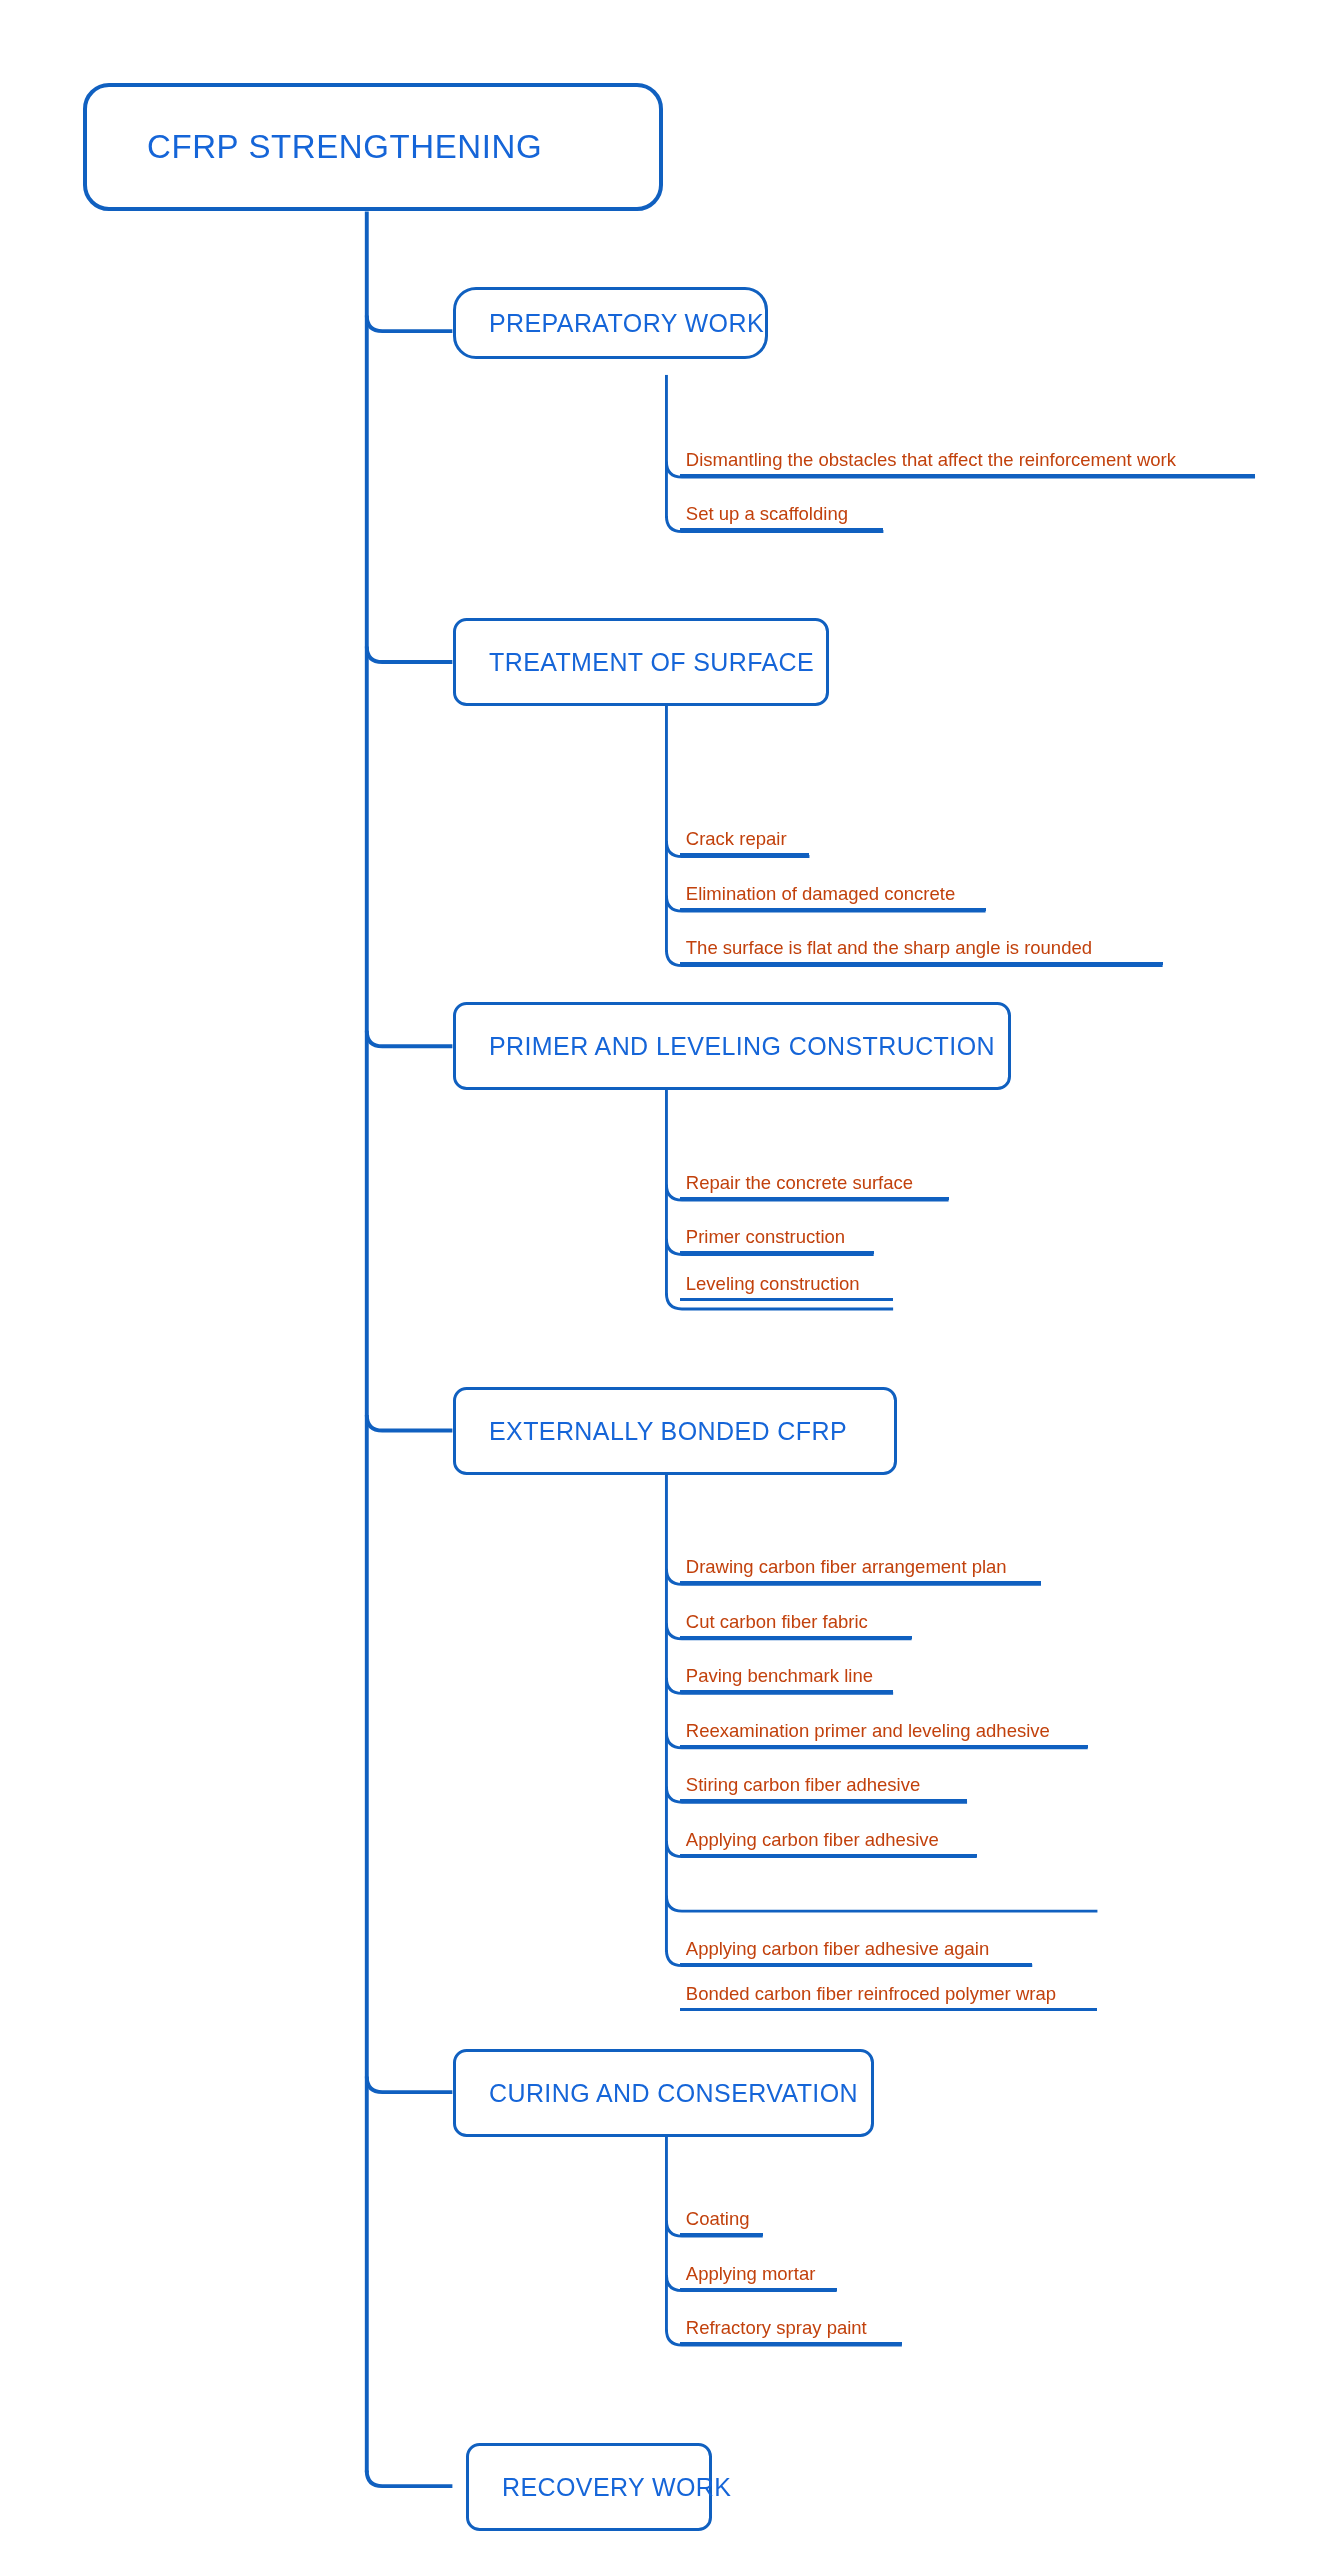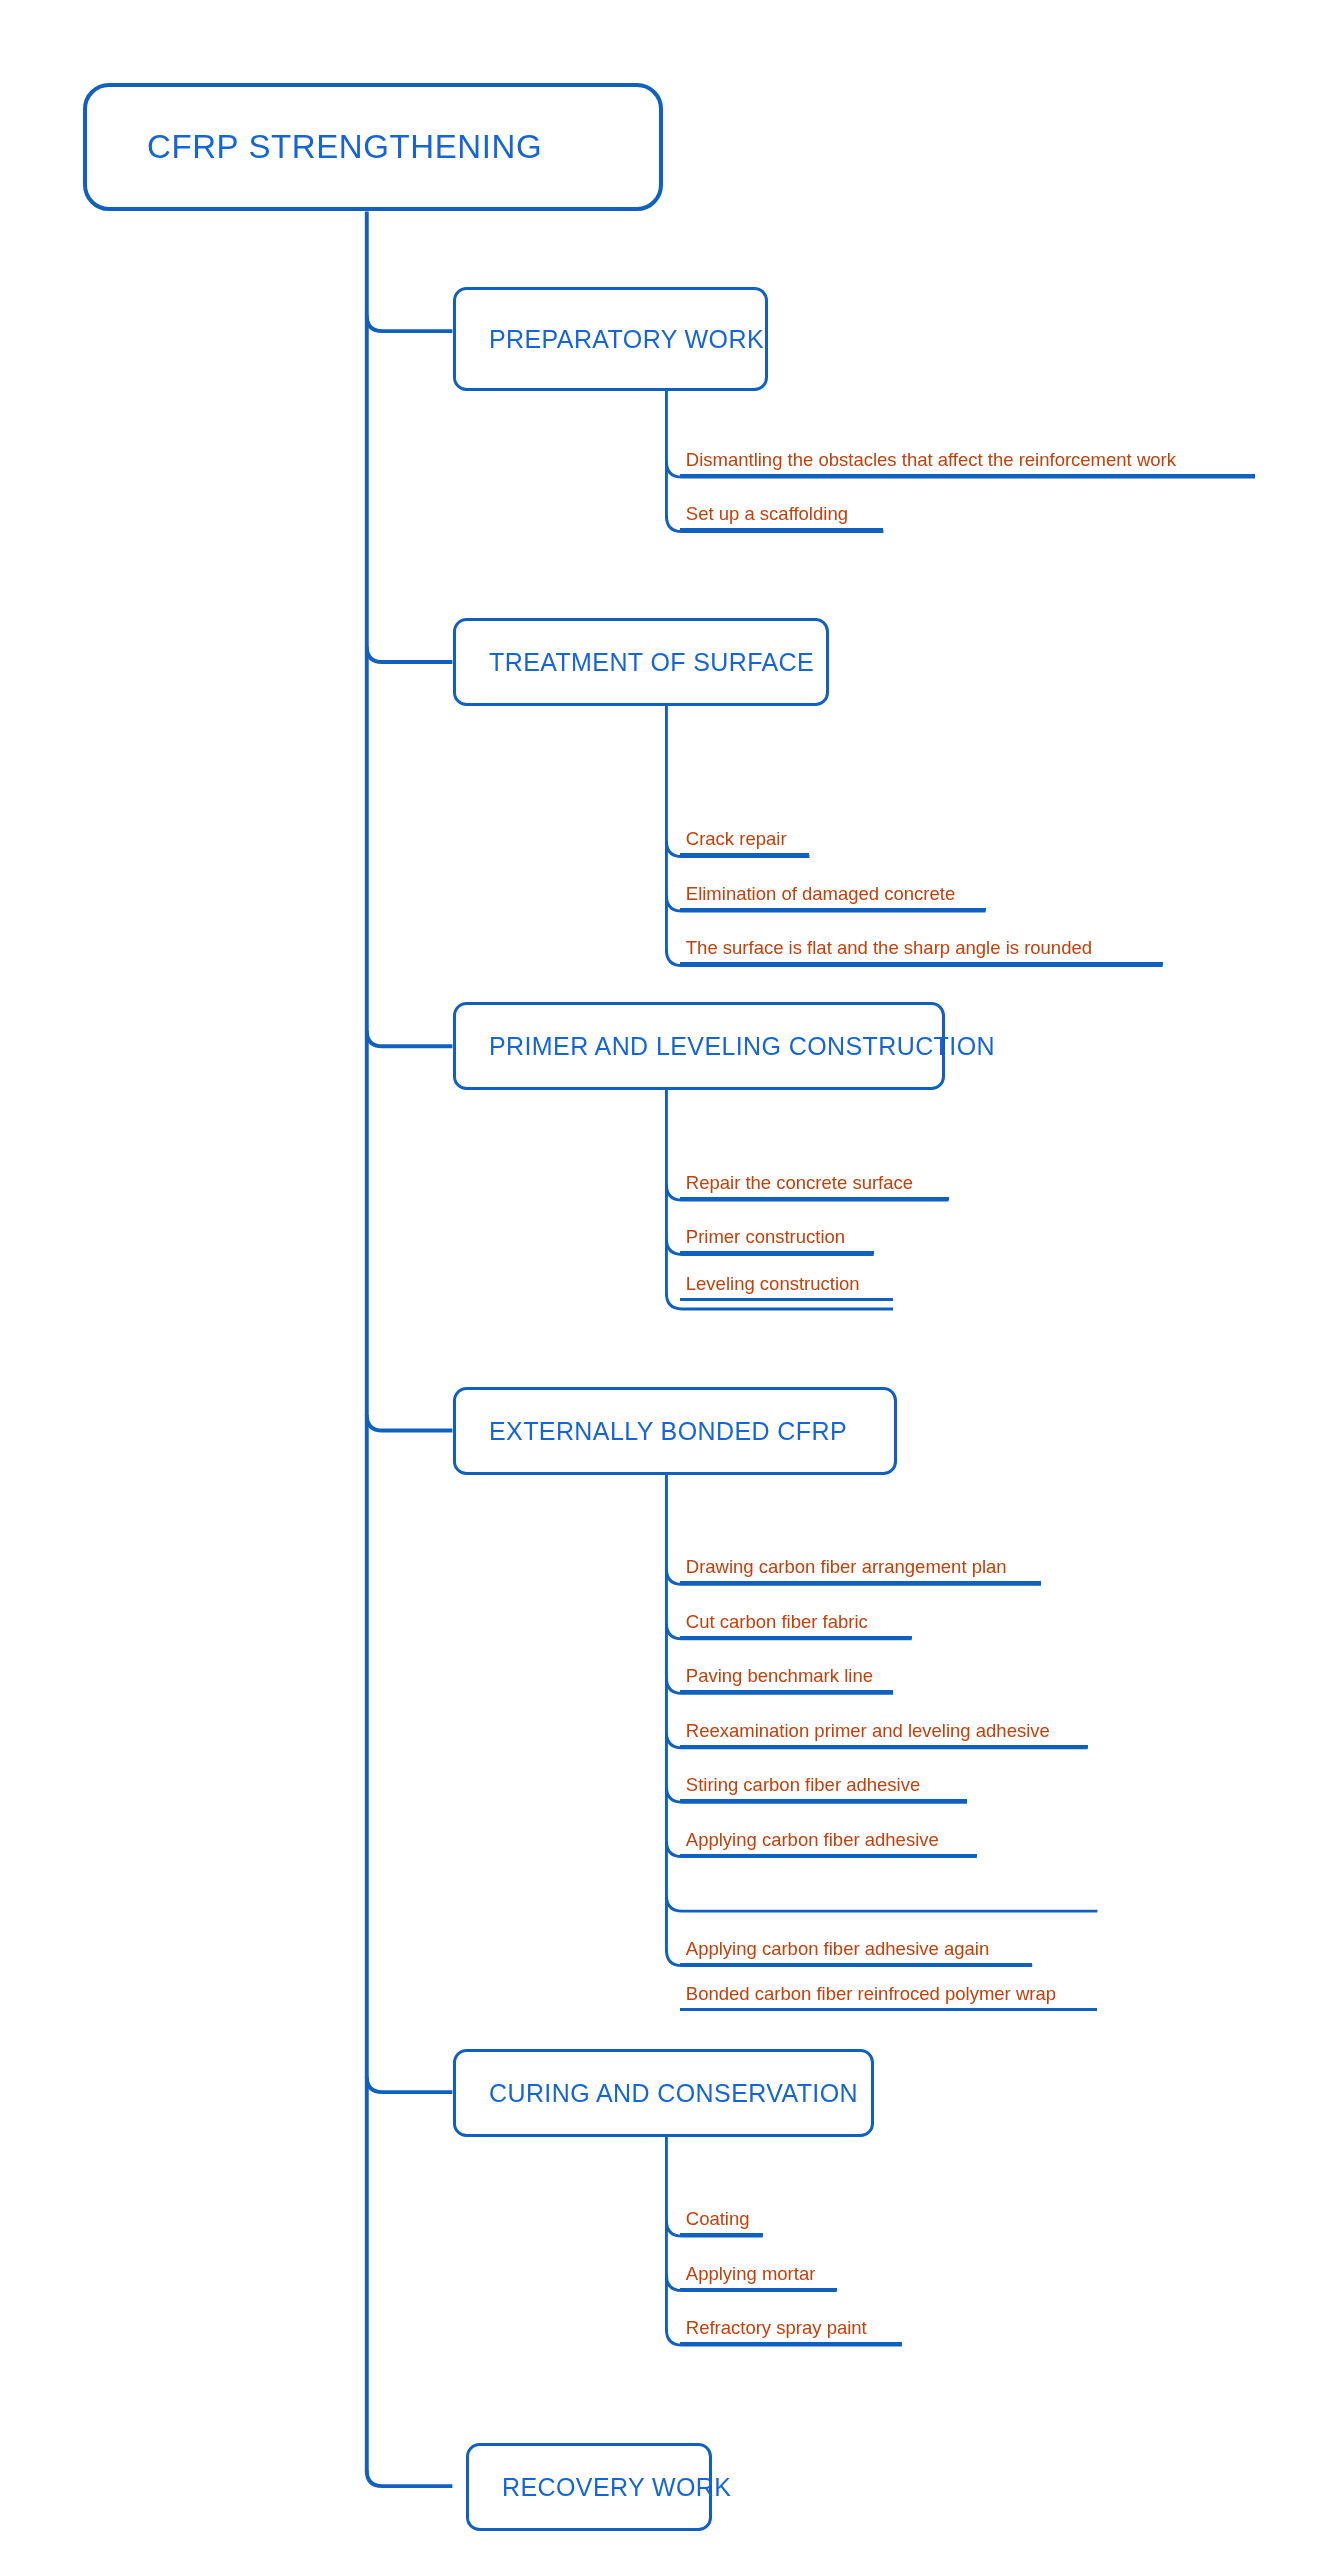--- a/index.html
+++ b/index.html
@@ -126,21 +126,21 @@
       <path d="M 685 2195 L 685 2396" fill="none" stroke="#1060c0" stroke-width="3" stroke-linecap="butt"></path>
       <path d="M 377 2539 Q 377 2555 393 2555 L 465 2555" fill="none" stroke="#1060c0" stroke-width="4" stroke-linecap="butt"></path>
       <path d="M 377 217 L 377 2541" fill="none" stroke="#1060c0" stroke-width="4" stroke-linecap="butt"></path>
     </svg>
 
   <div class="root-node" id="root-node" style="left: 83px; top: 83px; width: 580px; height: 128px; border-radius: 26px;">
     <span class="root-label">CFRP STRENGTHENING</span>
   </div>
 
   <div id="nodes-layer">
-      <div class="branch-node" style="left: 453px; top: 287px; width: 315px; height: 104px;">
+      <div class="branch-node" style="left: 453px; top: 287px; width: 315px; height: 72px; border-radius: 23px;">
         <span class="branch-label">PREPARATORY WORK</span>
       </div>
       <div class="leaf-node" style="left: 680px; top: 444px; width: 575px; height: 33px;">
         <div class="leaf-label">Dismantling the obstacles that affect the reinforcement work</div>
         <div class="leaf-underline"></div>
       </div>
       <div class="leaf-node" style="left: 680px; top: 498px; width: 203px; height: 33px;">
         <div class="leaf-label">Set up a scaffolding</div>
         <div class="leaf-underline"></div>
       </div>
@@ -152,21 +152,21 @@
         <div class="leaf-underline"></div>
       </div>
       <div class="leaf-node" style="left: 680px; top: 878px; width: 306px; height: 33px;">
         <div class="leaf-label">Elimination of damaged concrete</div>
         <div class="leaf-underline"></div>
       </div>
       <div class="leaf-node" style="left: 680px; top: 932px; width: 483px; height: 33px;">
         <div class="leaf-label">The surface is flat and the sharp angle is rounded</div>
         <div class="leaf-underline"></div>
       </div>
-      <div class="branch-node" style="left: 453px; top: 1002px; width: 492px; height: 88px;">
+      <div class="branch-node" style="left: 453px; top: 1002px; width: 558px; height: 88px;">
         <span class="branch-label">PRIMER AND LEVELING CONSTRUCTION</span>
       </div>
       <div class="leaf-node" style="left: 680px; top: 1167px; width: 269px; height: 33px;">
         <div class="leaf-label">Repair the concrete surface</div>
         <div class="leaf-underline"></div>
       </div>
       <div class="leaf-node" style="left: 680px; top: 1221px; width: 194px; height: 33px;">
         <div class="leaf-label">Primer construction</div>
         <div class="leaf-underline"></div>
       </div>

